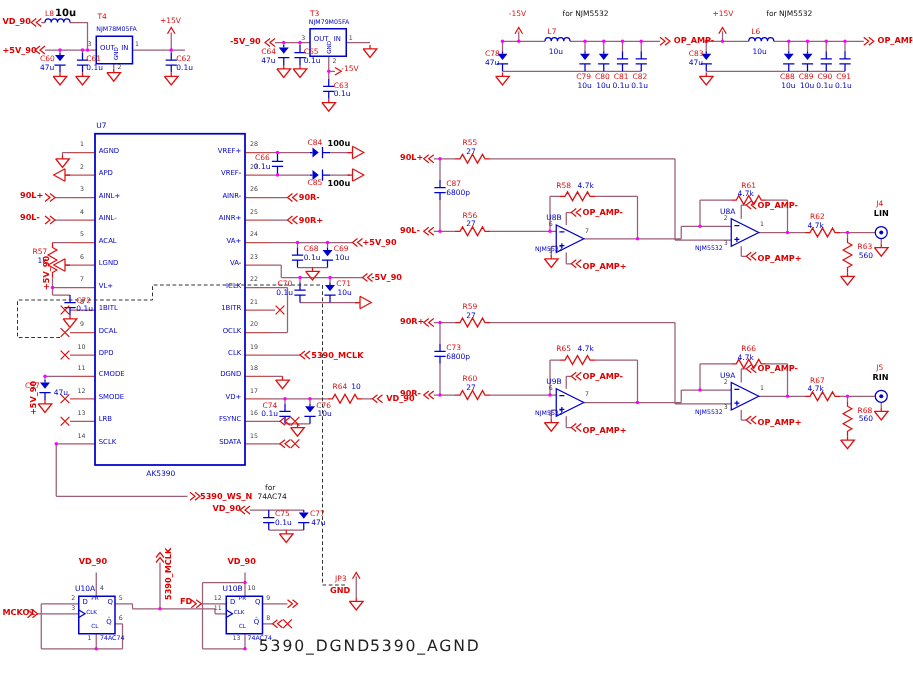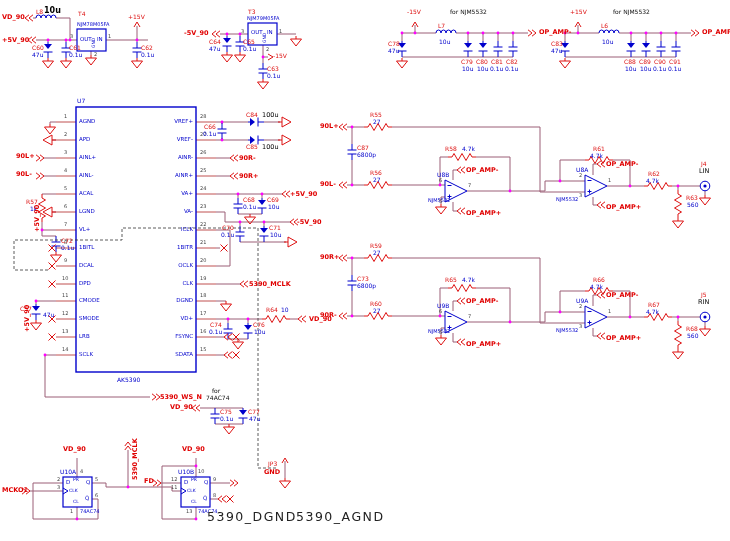--- a/index.html
+++ b/index.html
@@ -7,21 +7,21 @@
           font-family:"DejaVu Sans",sans-serif;}
   svg{position:absolute;left:0;top:0;}
   .lb{position:absolute;line-height:1;white-space:pre;font-family:"DejaVu Sans",sans-serif;}
   .r{color:#dd1111;font-size:6px;}
   .rb{color:#e00000;font-weight:bold;font-size:6.5px;}
   .b{color:#0000cc;font-size:6px;}
   .b5{color:#0000cc;font-size:5px;}
   .b4{color:#0000cc;font-size:4.5px;}
   .k{color:#111;font-size:6px;}
   .kb{color:#000;font-weight:bold;font-size:8px;}
-  .kb7{color:#000;font-weight:normal;font-size:6.5px;}
+  .kb7{color:#000;font-weight:bold;font-size:6.5px;}
   .p5{color:#444;font-size:5px;}
   .pn{color:#0000cc;font-size:5.5px;}
   .big{color:#222;font-size:12.5px;letter-spacing:1.5px;}
   .rot{transform:rotate(-90deg);transform-origin:0 0;}
 </style>
 </head>
 <body>
 
 <div id="canvas">
 <svg width="730" height="541" viewBox="0 0 730 541">

